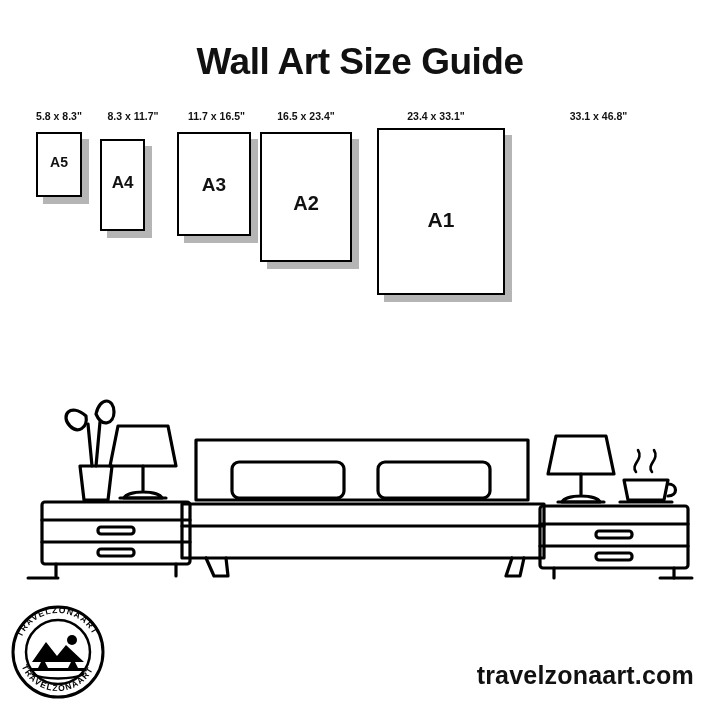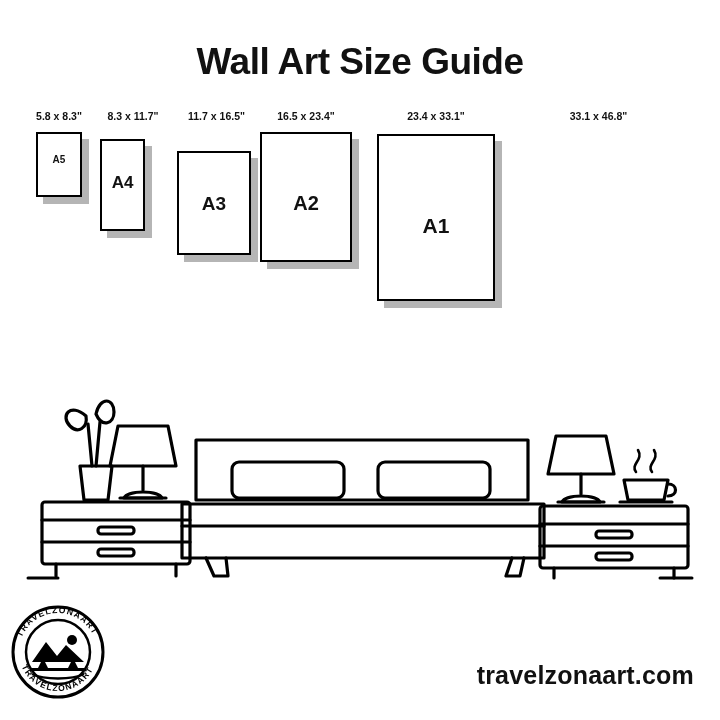--- a/index.html
+++ b/index.html
@@ -80,48 +80,48 @@
 
 <div id="page">
 
   <div class="title">Wall Art Size Guide</div>
 
   <div id="frames">
 
     <div class="frame-wrap" style="left:36px; top:0px; width:46px; height:95px;">
       <div class="frame-dim" style="top:0px; left:-12px; width:70px;">5.8 x 8.3"</div>
       <div class="frame-box" style="left:0px; top:22px; width:46px; height:65px;">
-        <div class="frame-label" style="top:20px; font-size:10px;">A5</div>
+        <div class="frame-label" style="top:20px; font-size:14px;">A5</div>
       </div>
     </div>
 
     <div class="frame-wrap" style="left:100px; top:0px; width:65px; height:130px;">
       <div class="frame-dim" style="top:0px; left:-12px; width:90px;">8.3 x 11.7"</div>
       <div class="frame-box" style="left:0px; top:29px; width:45px; height:92px;">
         <div class="frame-label" style="top:32px; font-size:17px;">A4</div>
       </div>
     </div>
 
     <div class="frame-wrap" style="left:177px; top:0px; width:74px; height:140px;">
       <div class="frame-dim" style="top:0px; left:-8px; width:95px;">11.7 x 16.5"</div>
-      <div class="frame-box" style="left:0px; top:22px; width:74px; height:104px;margin-top:19px;">
+      <div class="frame-box" style="left:0px; top:22px; width:74px; height:104px;">
         <div class="frame-label" style="top:40px; font-size:19px;">A3</div>
       </div>
     </div>
 
     <div class="frame-wrap" style="left:260px; top:0px; width:92px; height:165px;">
       <div class="frame-dim" style="top:0px; left:-4px; width:100px;">16.5 x 23.4"</div>
       <div class="frame-box" style="left:0px; top:22px; width:92px; height:130px;">
         <div class="frame-label" style="top:58px; font-size:20px;">A2</div>
       </div>
     </div>
 
     <div class="frame-wrap" style="left:377px; top:0px; width:118px; height:200px;">
       <div class="frame-dim" style="top:0px; left:0px; width:118px;">23.4 x 33.1"</div>
-      <div class="frame-box" style="left:0px; top:24px; width:118px; height:167px;">
+      <div class="frame-box" style="left:0px; top:18px; width:128px; height:167px;">
         <div class="frame-label" style="top:78px; font-size:21px;">A1</div>
       </div>
     </div>
 
     <div class="frame-wrap" style="left:520px; top:0px; width:157px; height:260px;">
       <div class="frame-dim" style="top:0px; left:0px; width:157px;">33.1 x 46.8"</div>
     </div>
 
   </div>
 

